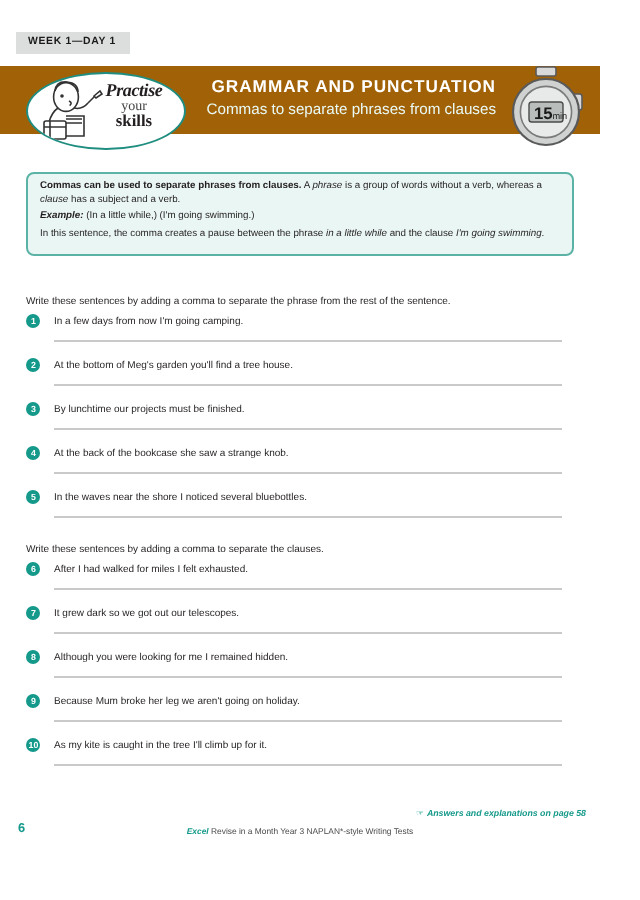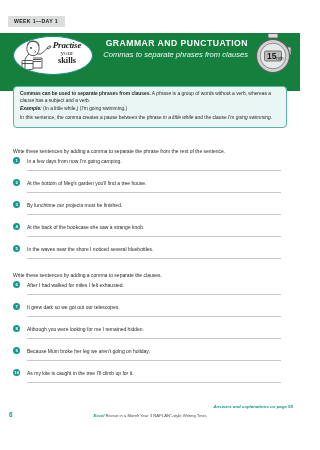--- a/index.html
+++ b/index.html
@@ -13,22 +13,22 @@
   
   .week-tag{
     position:absolute;left:8px;top:16px;
     background:#dcdedd;color:#1a1a1a;
     font-size:5.2px;font-weight:bold;letter-spacing:.35px;
     padding:3px 7px 3px 6px;line-height:1;
   }
 
   
   .banner{
-    position:absolute;left:0;top:33px;width:300px;height:58px;
-    background:#15803d;
+    position:absolute;left:0;top:33px;width:300px;height:34px;
+    background:#a16207;
   }
   .banner-inner{
     position:absolute;left:0;top:0;right:0;bottom:0;
   }
   .logo-badge{
     position:absolute;left:13px;top:3px;width:78px;height:37px;
     background:#ffffff;border:1.4px solid #1f8d7f;border-radius:50%;
     overflow:hidden;
   }
   .logo-art{position:absolute;left:0;top:0;width:78px;height:37px;}
@@ -41,21 +41,21 @@
   .lw3{font-family:"Liberation Serif", serif;font-weight:bold;font-size:8.4px;}
 
   .banner-text{
     position:absolute;left:96px;top:6px;right:52px;text-align:right;
     color:#ffffff;
   }
   .banner-title{
     font-size:8.6px;font-weight:bold;letter-spacing:.5px;line-height:1.15;text-align:right;
   }
   .banner-sub{
-    font-size:7.6px;font-style:italic;line-height:1.2;margin-top:1.5px;
+    font-size:7.6px;line-height:1.2;margin-top:1.5px;
     color:#eafaf6;
   }
 
   .stopwatch{position:absolute;right:4px;top:-1px;width:46px;height:44px;}
 
   
   .infobox{
     position:absolute;left:13px;top:86px;width:274px;
     background:#eaf6f4;border:.8px solid #5bb3a6;border-radius:4px;
     padding:4px 6px 5px 6px;box-sizing:border-box;

